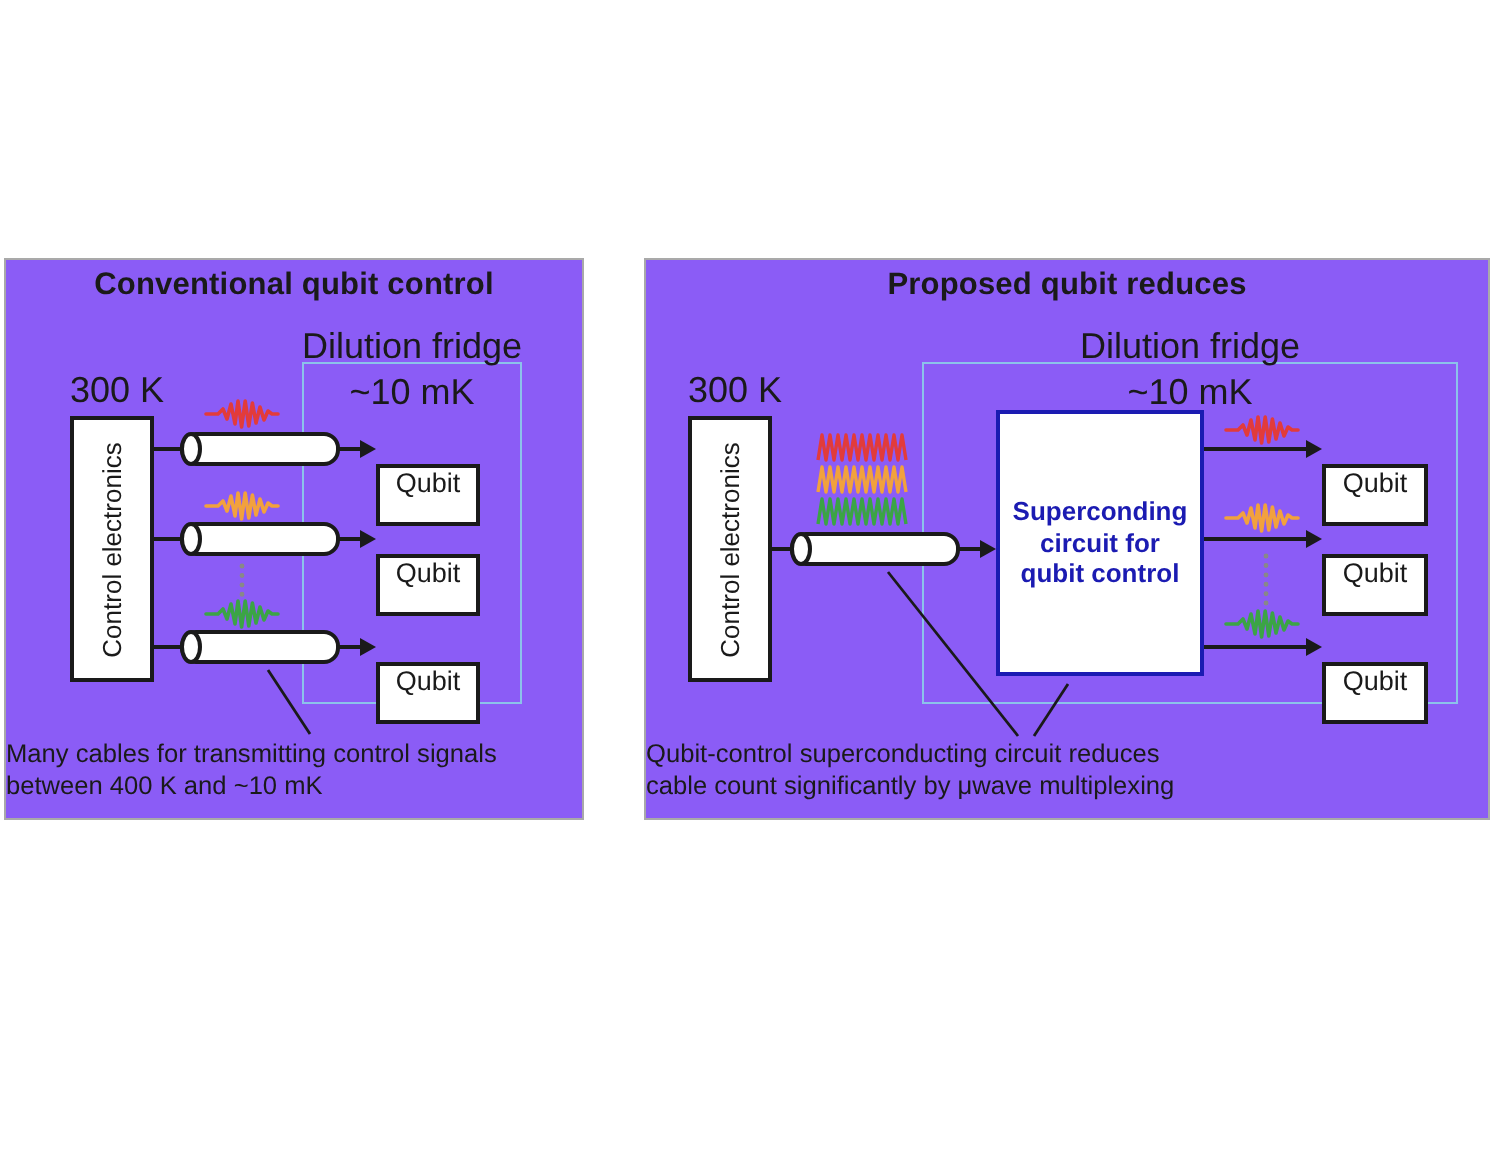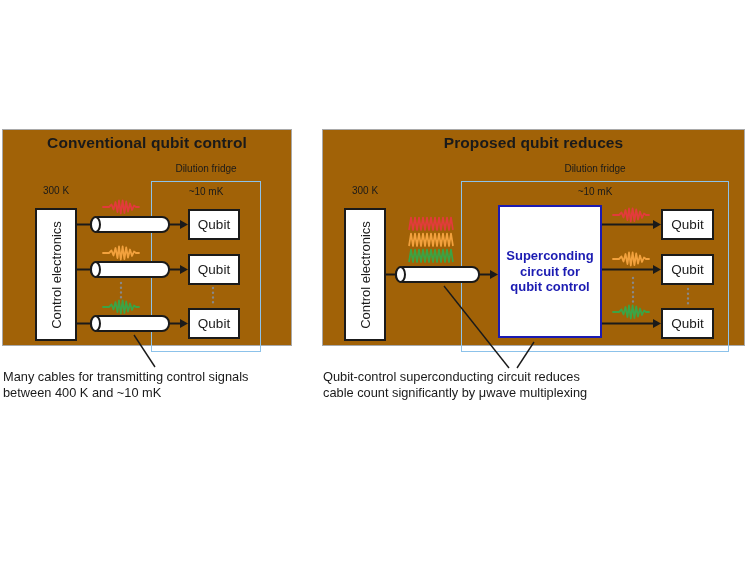--- a/index.html
+++ b/index.html
@@ -9,37 +9,37 @@
     width: 750px;
     height: 587px;
     background: #ffffff;
     font-family: "Liberation Sans", "DejaVu Sans", sans-serif;
     color: #1a1a1a;
     overflow: hidden;
   }
   .panel {
     position: absolute;
     top: 129px;
-    height: 217px;
-    background: #a16207;
+    height: 281px;
+    background: #8b5cf6;
     border: 1.5px solid #a9a9a9;
   }
   #panel-left  { left: 2px;   width: 290px; }
   #panel-right { left: 322px; width: 423px; }
   .title {
     position: absolute;
     top: 4px; left: 0; width: 100%;
     text-align: center;
     font-size: 15.5px;
     font-weight: bold;
     letter-spacing: 0.1px;
   }
   .lbl {
     position: absolute;
-    font-size: 10px;
+    font-size: 18px;
     text-align: center;
     white-space: nowrap;
   }
   .fridge {
     position: absolute;
     border: 1.5px solid #8cc2ea;
     background: transparent;
   }
   .blackbox {
     position: absolute;
@@ -49,23 +49,24 @@
   .vlabel-wrap { position: absolute; }
   .vlabel-wrap > span {
     position: absolute;
     top: 50%; left: 50%;
     transform: translate(-50%, -50%) rotate(-90deg);
     white-space: nowrap;
     font-size: 13px;
   }
   .qubit {
     display: flex;
-    align-items: center;
+    align-items: flex-start;
     justify-content: center;
     font-size: 13.5px;
+    margin-top: 23px;
   }
   .circuitbox {
     position: absolute;
     border: 2px solid #1b1bb2;
     background: #ffffff;
     display: flex;
     align-items: center;
     justify-content: center;
     text-align: center;
   }

